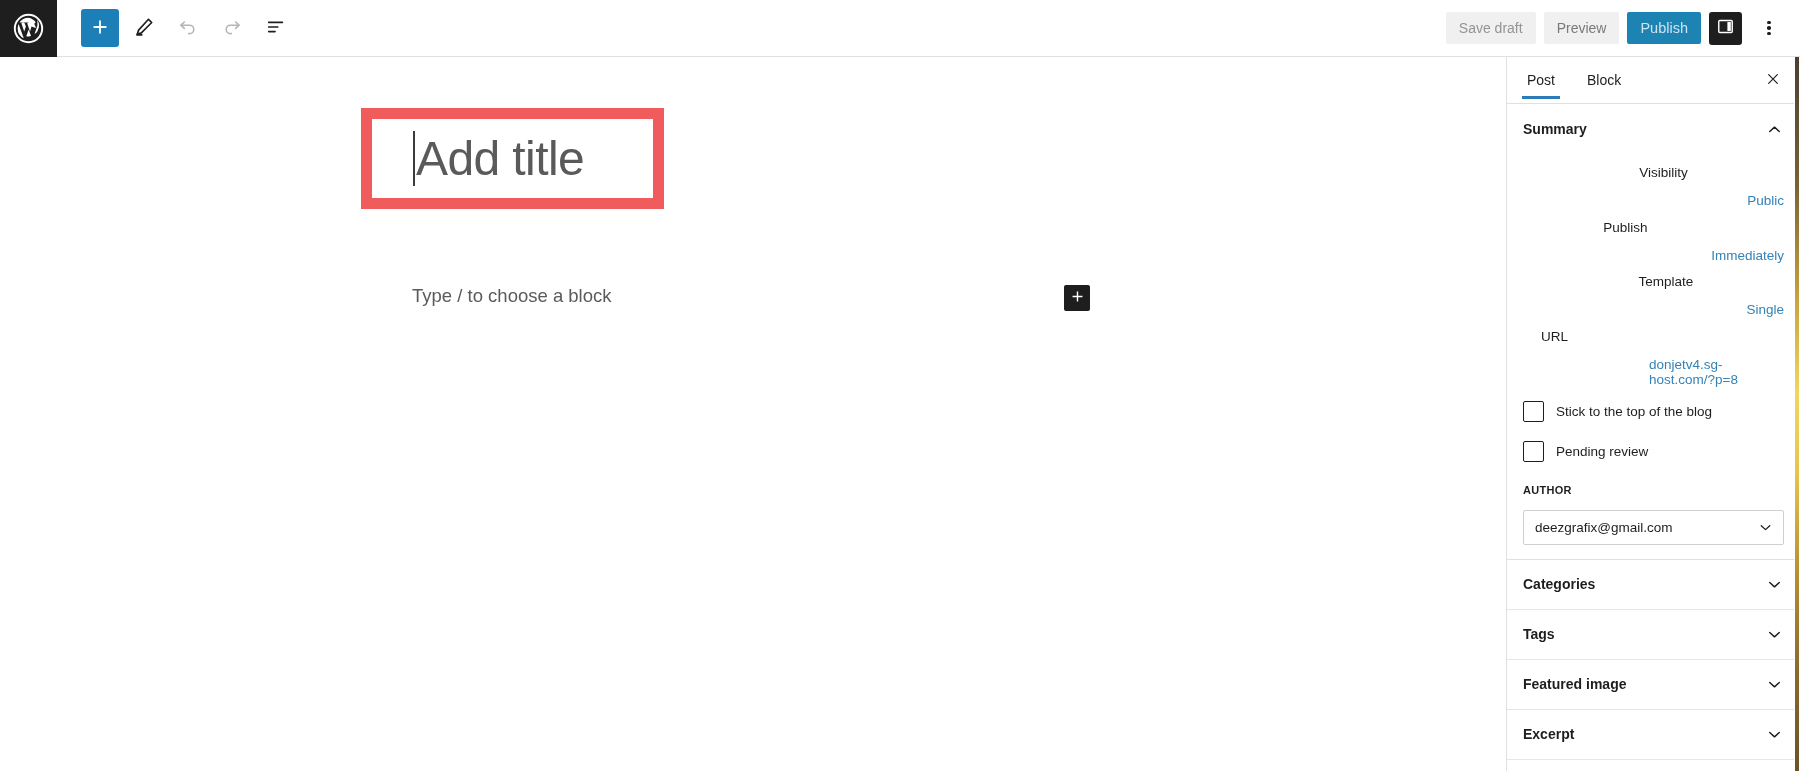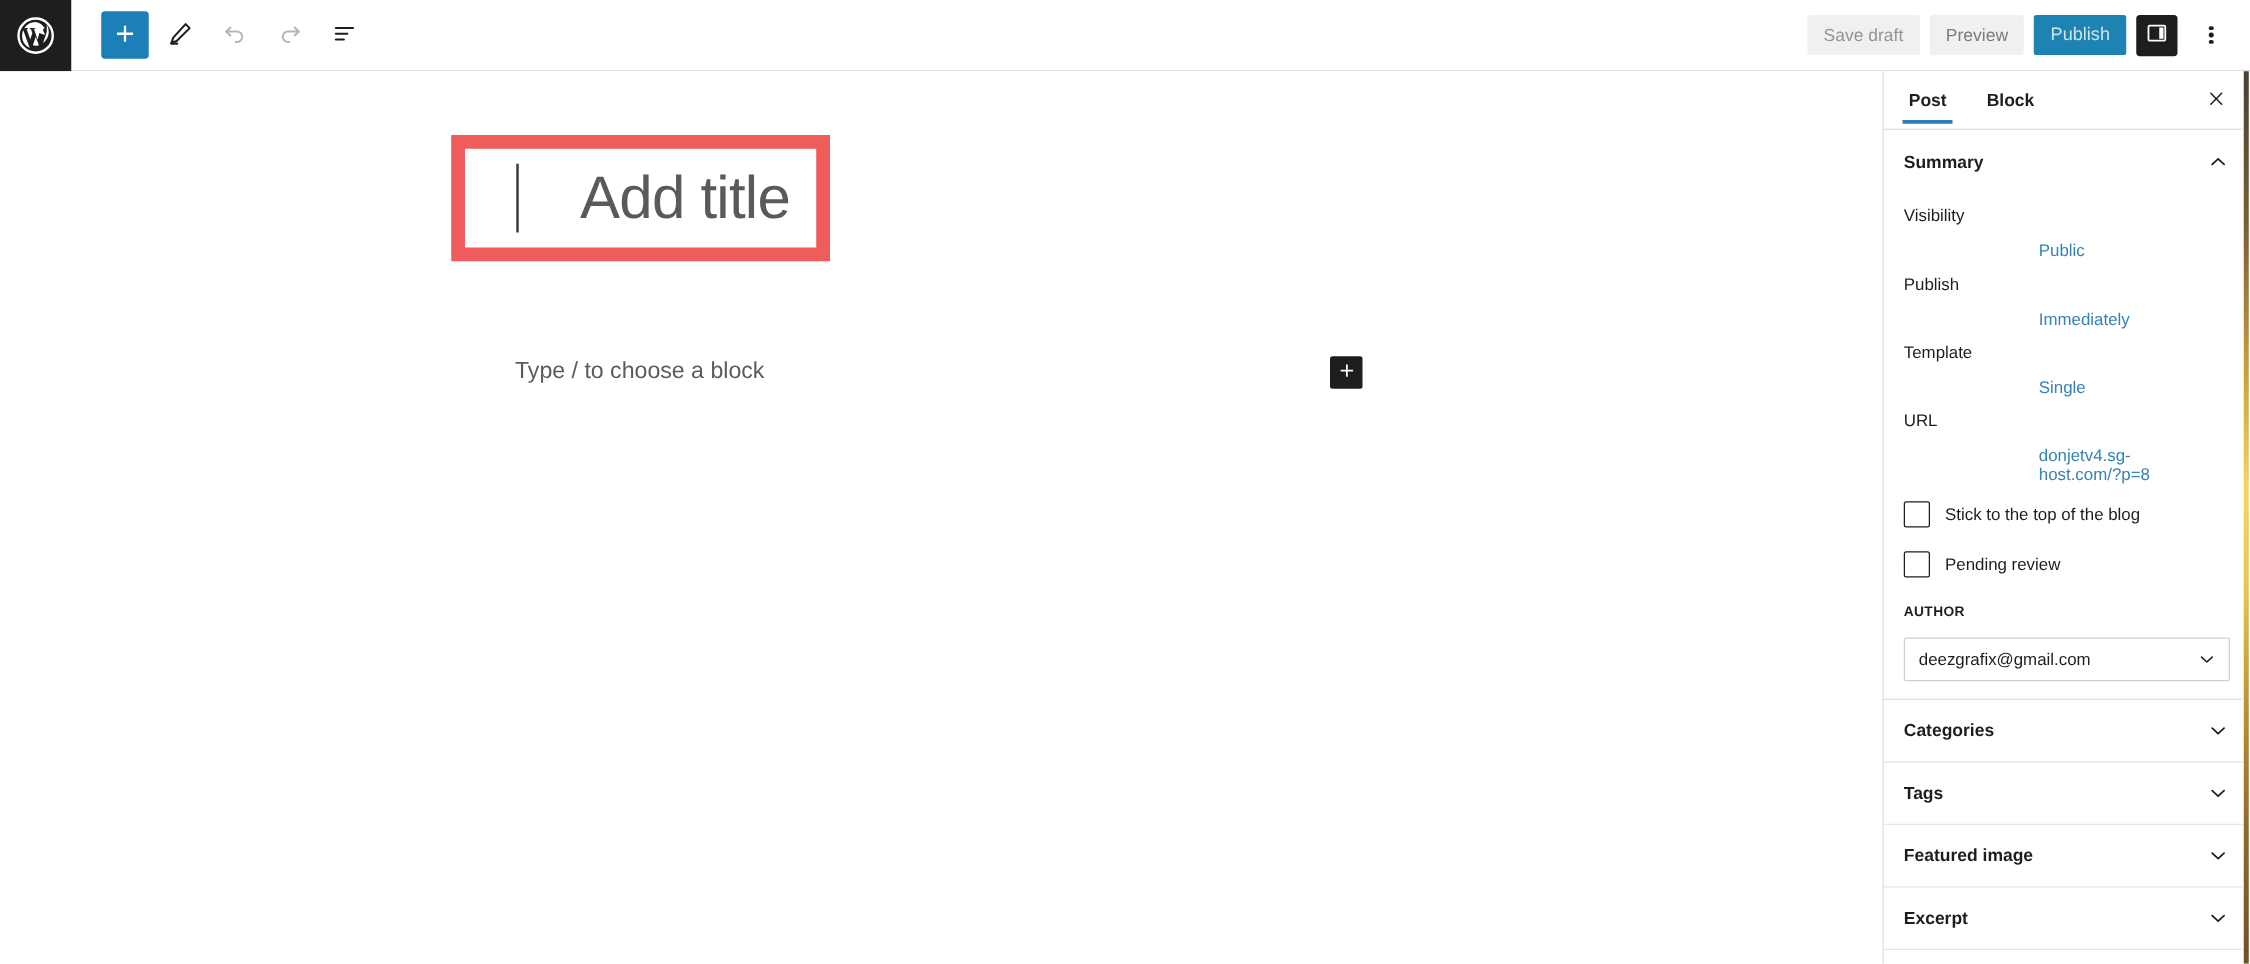--- a/index.html
+++ b/index.html
@@ -169,21 +169,20 @@
   }
   .title-placeholder {
     font-size: 48px;
     color: #5a5a5a;
     font-family: "Liberation Sans", sans-serif;
     font-weight: 400;
     letter-spacing: -0.6px;
     line-height: 1;
     white-space: nowrap;
     margin-left: 1px;
-    padding-left: 48px;
   }
 
   .block-prompt {
     position: absolute;
     left: 412px;
     top: 228px;
     font-size: 18.5px;
     color: #5b5b5b;
     font-family: "Liberation Sans", sans-serif;
     white-space: nowrap;
@@ -222,21 +221,21 @@
     display: flex;
     align-items: center;
     border-bottom: 1px solid #e0e0e0;
     position: relative;
     padding-left: 4px;
   }
   .sb-tab {
     height: 35px;
     padding: 0 16px;
     font-size: 14px;
-    font-weight: bold;
+    font-weight: normal;
     color: #1e1e1e;
     background: transparent;
     border: none;
     font-family: "Liberation Sans", sans-serif;
     cursor: pointer;
     position: relative;
   }
   .sb-tab.active::after {
     content: "";
     position: absolute;
@@ -279,20 +278,21 @@
 
   .summary-body {
     padding: 4px 16px 14px 16px;
   }
 
   .sum-row {
     display: flex;
     align-items: flex-start;
     min-height: 40px;
     padding: 4px 0;
+    justify-content: flex-end;
   }
   .sum-label {
     width: 108px;
     flex: 0 0 108px;
     font-size: 13.5px;
     color: #1e1e1e;
     font-family: "Liberation Sans", sans-serif;
     line-height: 22px;
   }
   .sum-value {

